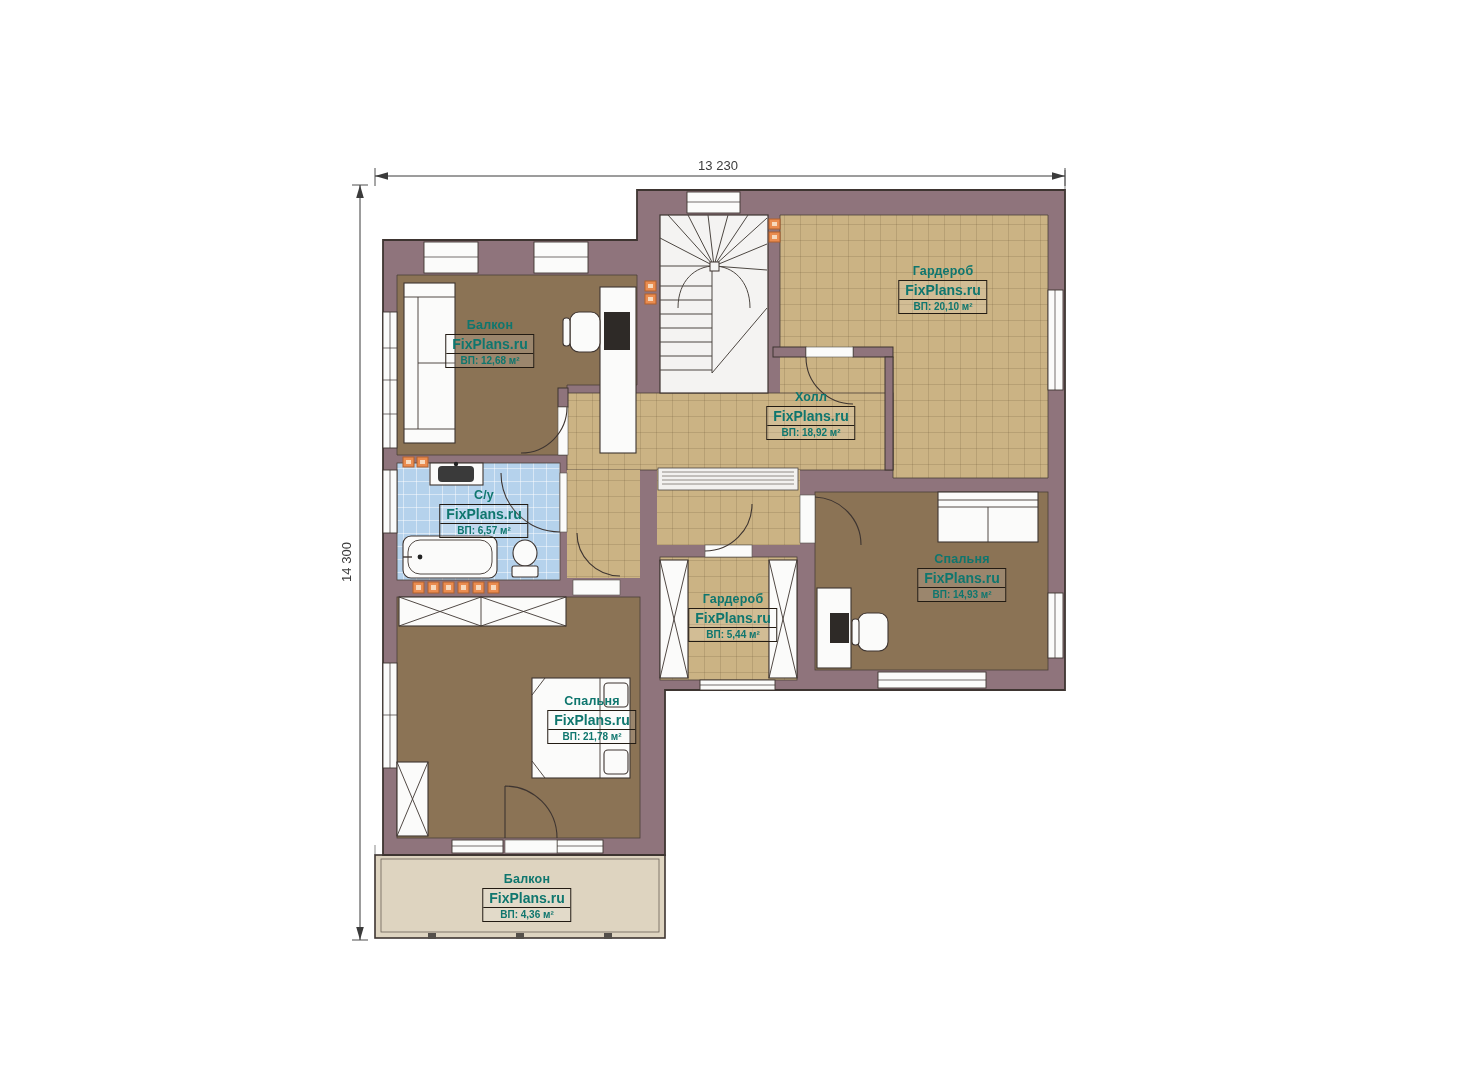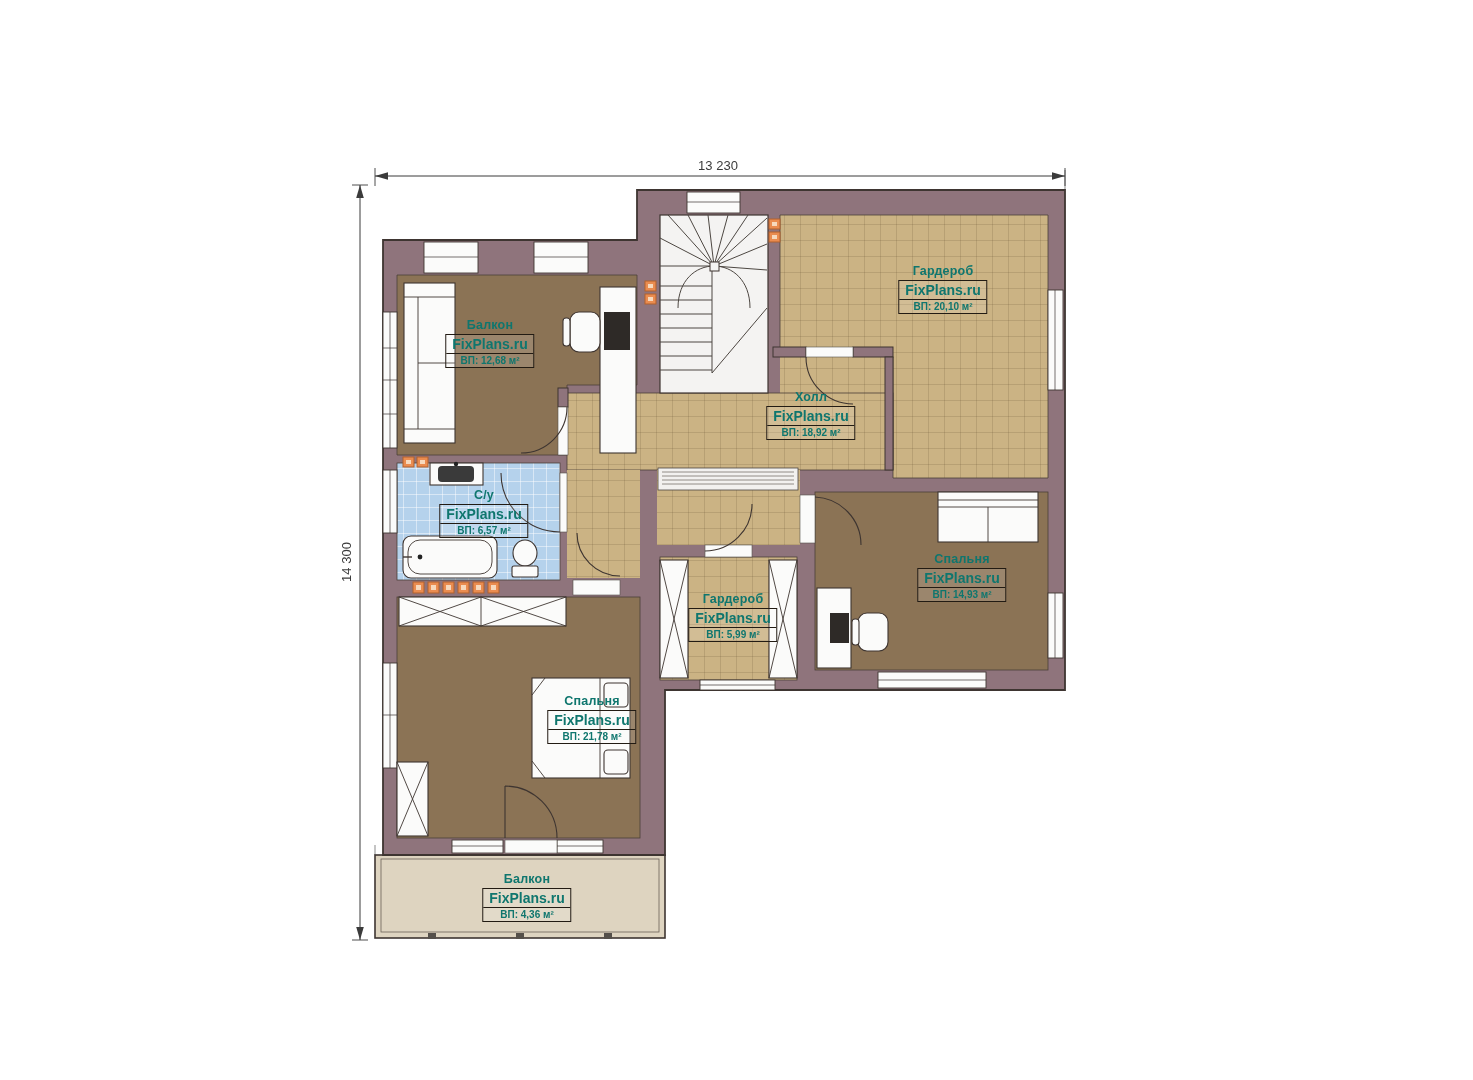--- a/index.html
+++ b/index.html
@@ -316,21 +316,21 @@
   <div class="room-box">
     <div class="room-wm">FixPlans.ru</div>
     <div class="room-area">ВП: 6,57 м²</div>
   </div>
 </div>
 
 <div class="room-label" style="left:733px;top:592px;">
   <div class="room-name">Гардероб</div>
   <div class="room-box">
     <div class="room-wm">FixPlans.ru</div>
-    <div class="room-area">ВП: 5,99 м²</div>
+    <div class="room-area">ВП: 5,44 м²</div>
   </div>
 </div>
 
 <div class="room-label" style="left:962px;top:552px;">
   <div class="room-name">Спальня</div>
   <div class="room-box">
     <div class="room-wm">FixPlans.ru</div>
     <div class="room-area">ВП: 14,93 м²</div>
   </div>
 </div>

